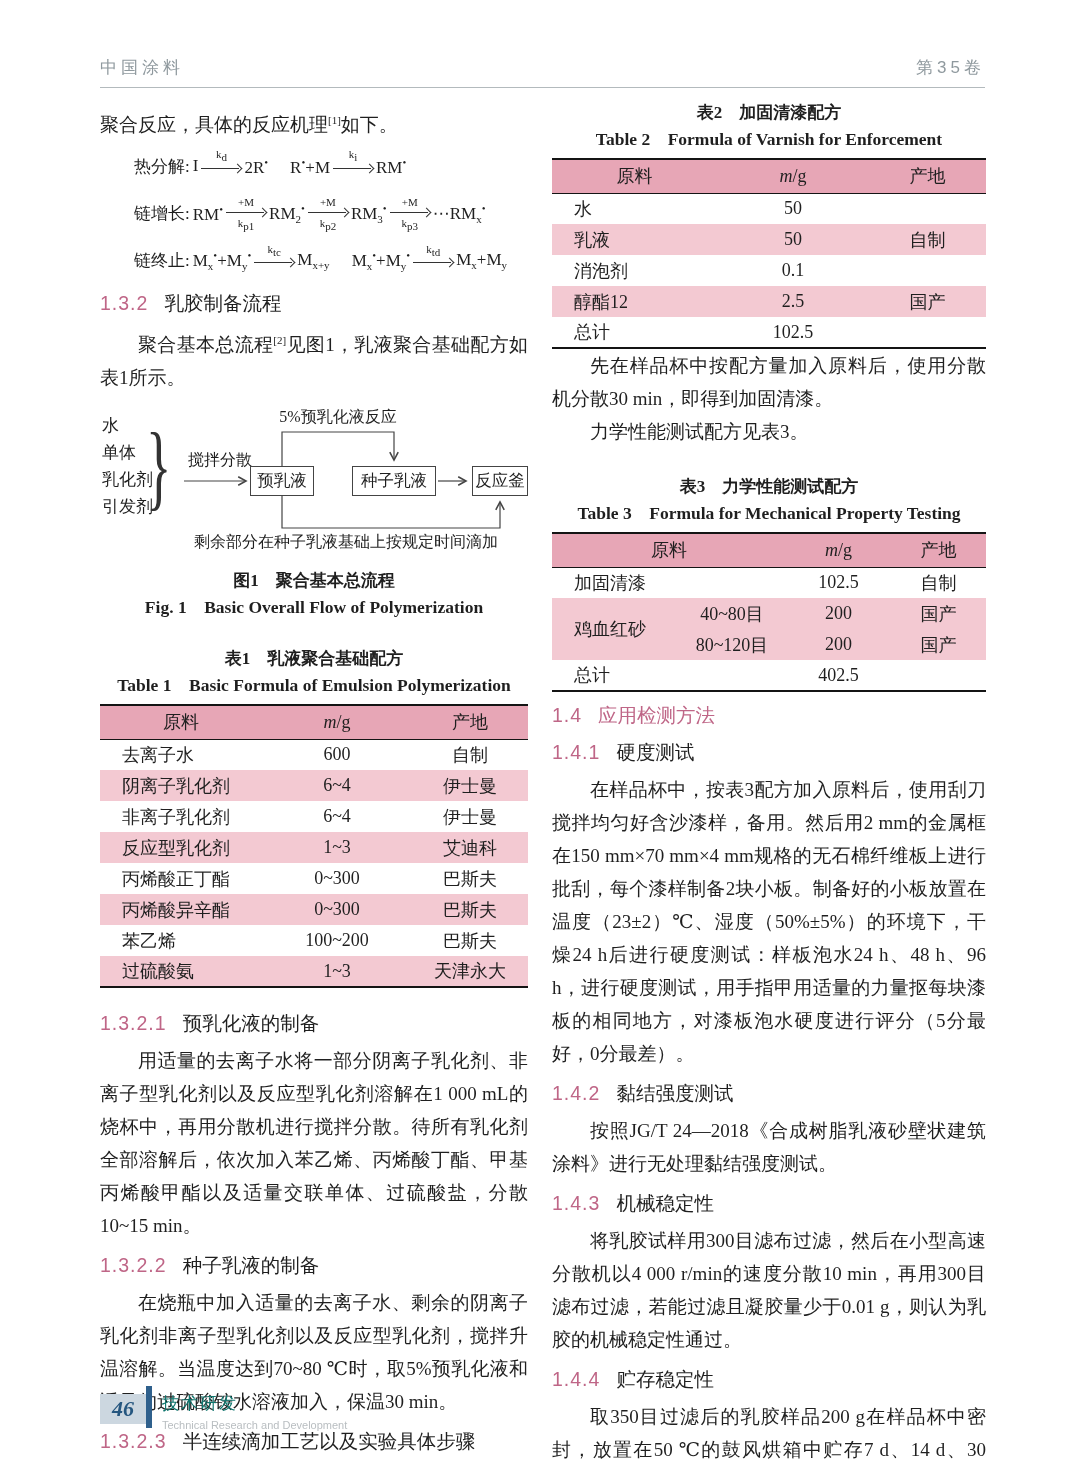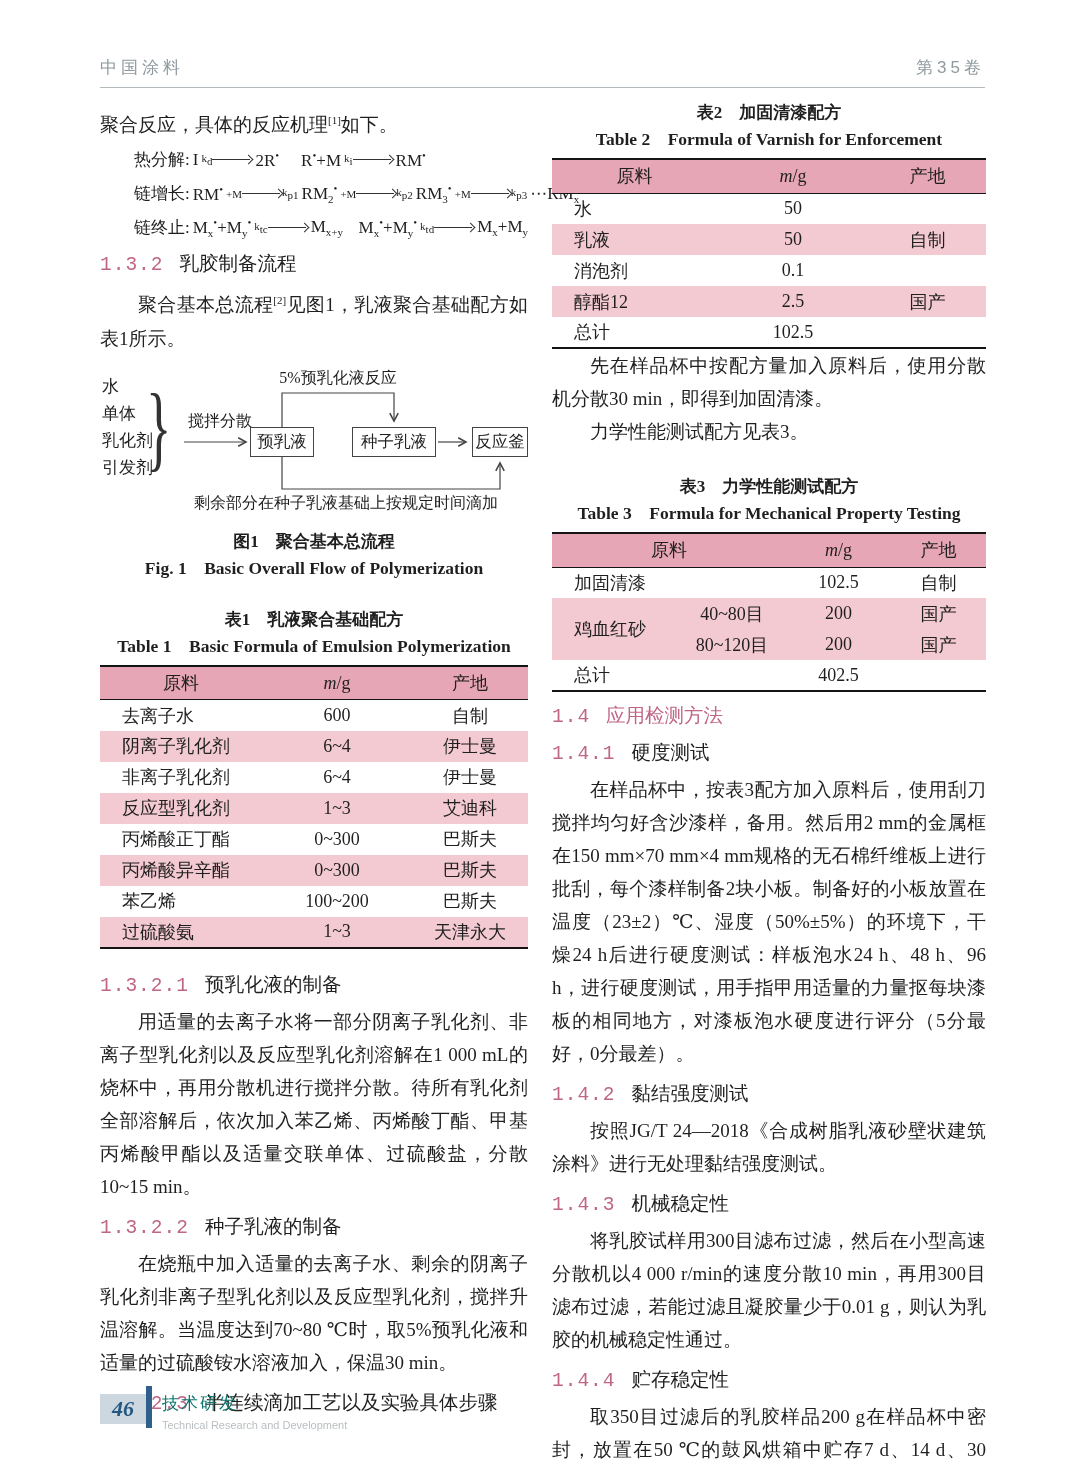--- a/index.html
+++ b/index.html
@@ -24,29 +24,29 @@
   
   .body-p{font-size:19px;line-height:33px;text-align:justify;text-indent:2em;color:var(--ink)}
   .no-indent{text-indent:0}
   sup.ref{font-size:11px}
   
   .equations{margin:4px 0 2px 34px}
   .eq{display:flex;align-items:center;white-space:nowrap;font-size:17px;margin:7px 0 11px}
   .eq sub,.eq sup{font-size:11px}
   .eq-label{margin-right:3px}
   .eq-gap{display:inline-block;width:22px}
-  .arr{display:inline-flex;flex-direction:row;align-items:center;margin:0 3px}
+  .arr{display:inline-flex;flex-direction:column;align-items:center;margin:0 3px}
   .arr .ab,.arr .be{font-size:11px;line-height:12px;min-height:12px;text-align:center}
   .arr .ln{position:relative;width:40px;height:9px;display:block}
   .arr .ln::before{content:"";position:absolute;left:0;right:2px;top:4px;border-top:1.2px solid #333}
   .arr .ln::after{content:"";position:absolute;right:0;top:1px;width:6px;height:6px;
        border-top:1.2px solid #333;border-right:1.2px solid #333;transform:rotate(45deg)}
   
   .sec-h{font-size:19.5px;margin:10px 0 7px;display:flex;align-items:baseline}
-  .sec-h .num{color:var(--pink-sec);margin-right:16px;font-family:Liberation Mono, monospace;letter-spacing:1px}
+  .sec-h .num{color:var(--pink-sec);margin-right:16px;font-family:Liberation Sans, sans-serif;letter-spacing:1px}
   .sec-h.main,.sec-h.main .num{color:var(--pink-sec)}
   
   .figure{margin:16px 0 6px}
   .diagram{position:relative;height:150px;font-size:17px}
   .dg-svg{position:absolute;left:0;top:0}
   .dg-inputs{position:absolute;left:2px;top:2px;line-height:27px;font-size:17px}
   .dg-brace{position:absolute;left:46px;top:4px;font-size:96px;line-height:104px;color:#333;
             transform:scaleX(.55);transform-origin:left center;font-weight:300}
   .dg-stir{position:absolute;left:88px;top:40px;font-size:16px}
   .dg-box{position:absolute;top:56px;height:30px;border:1.2px solid #444;background:#fff;

